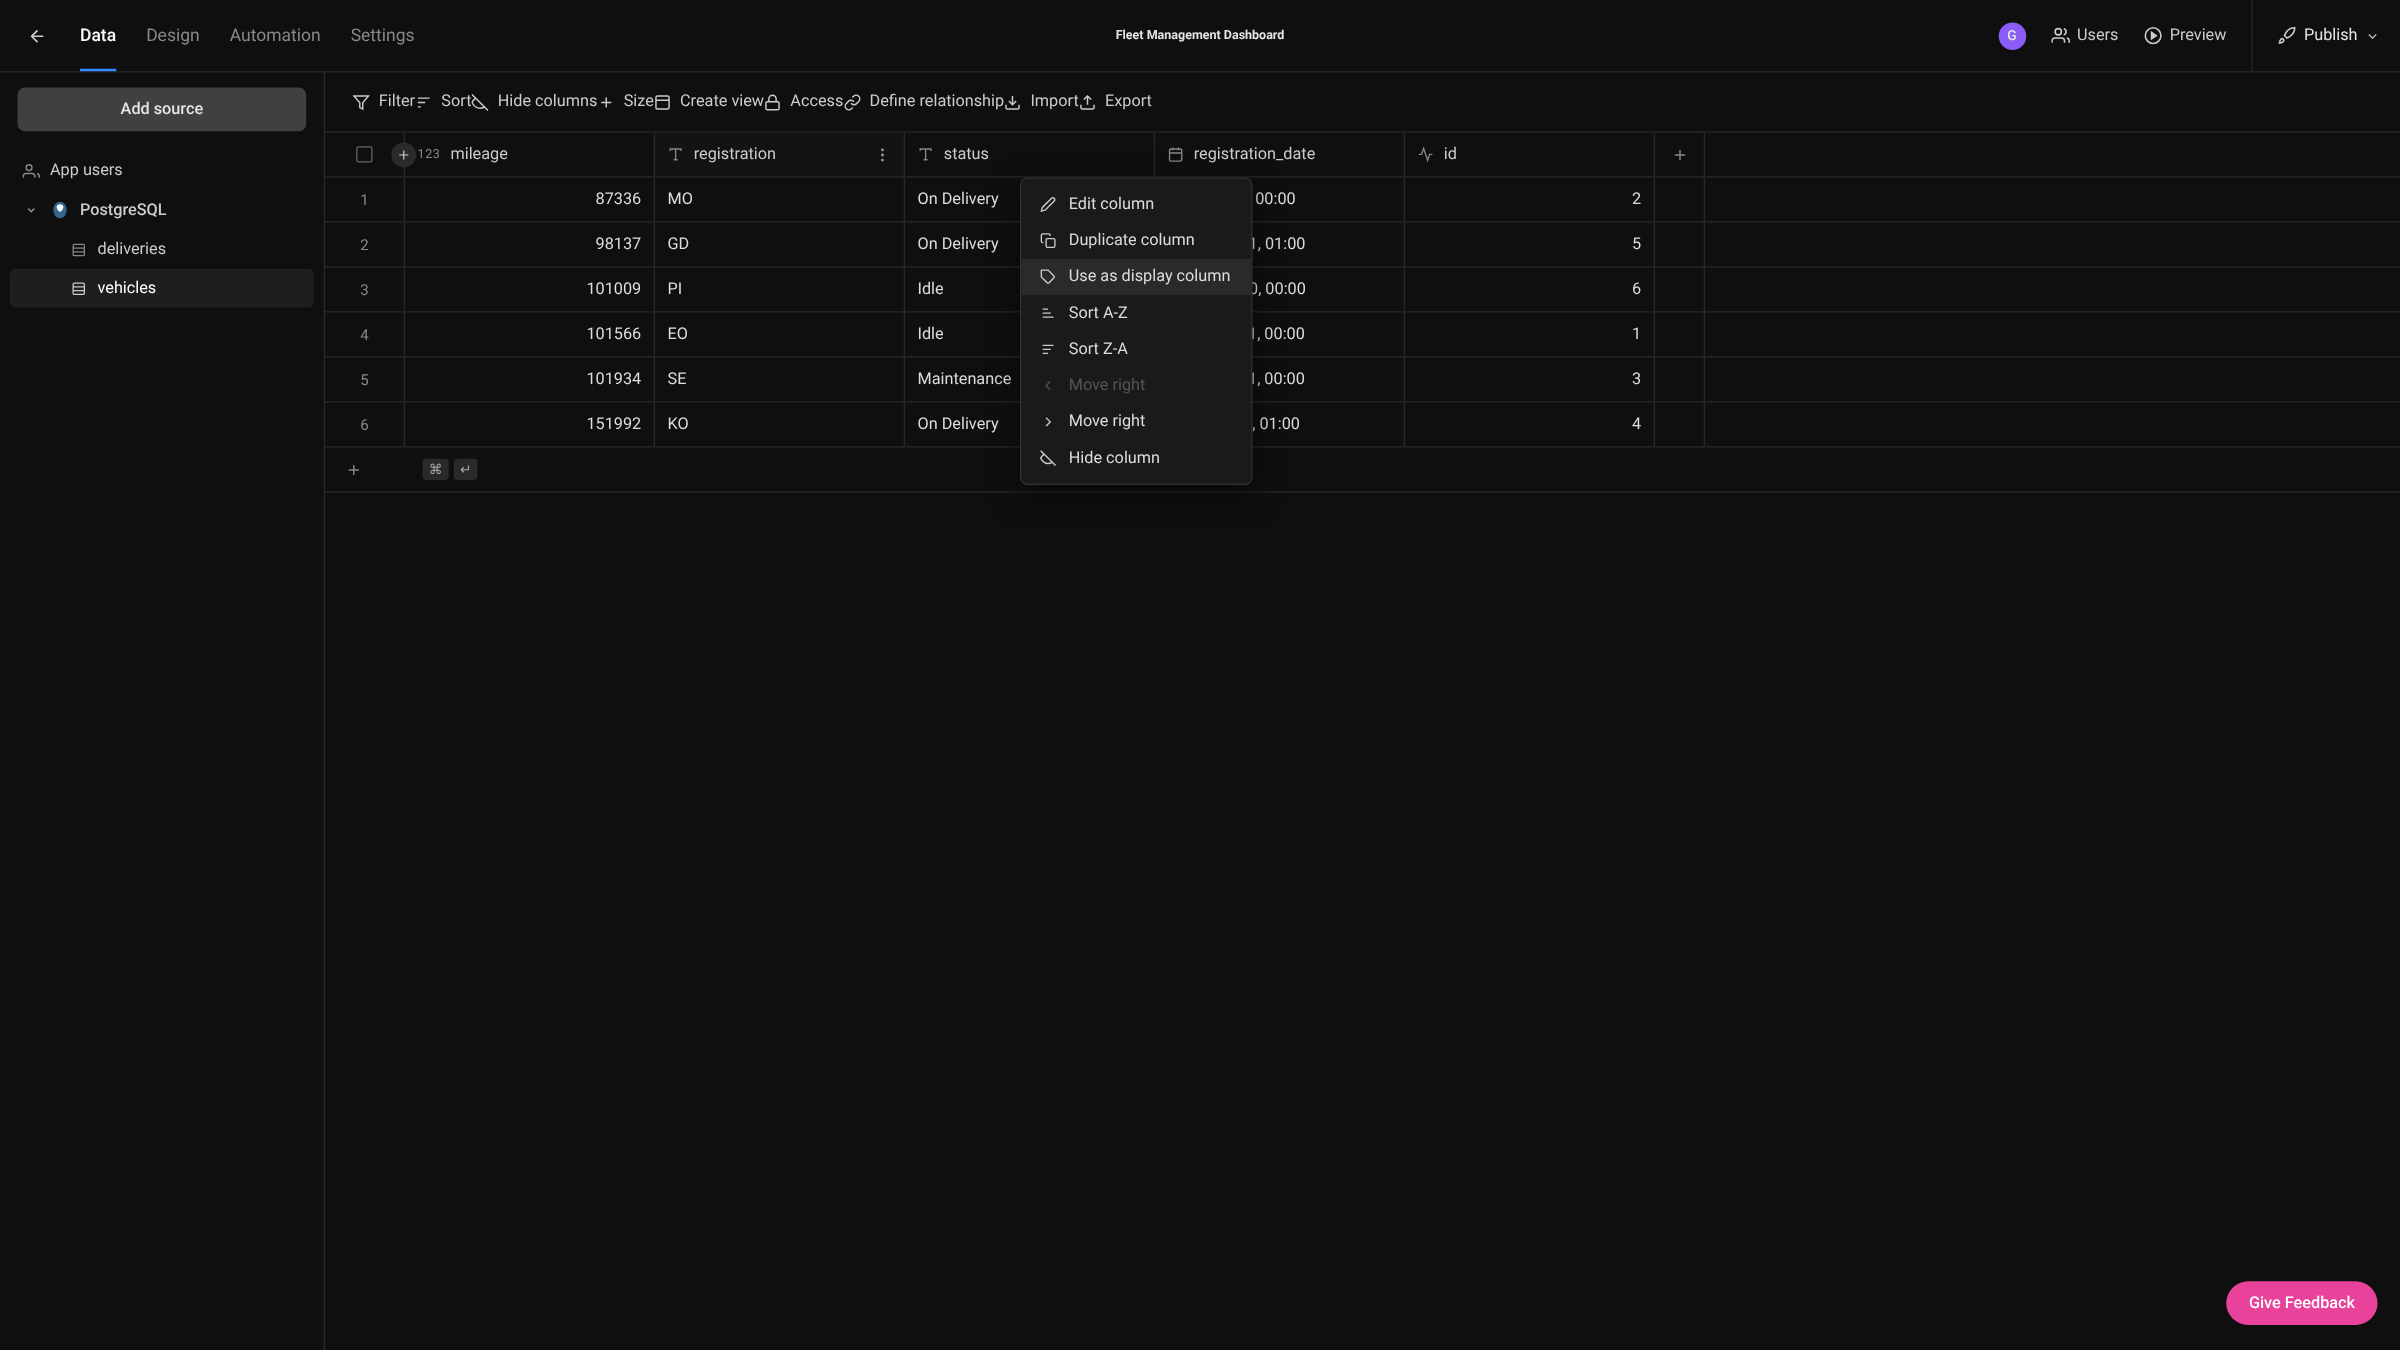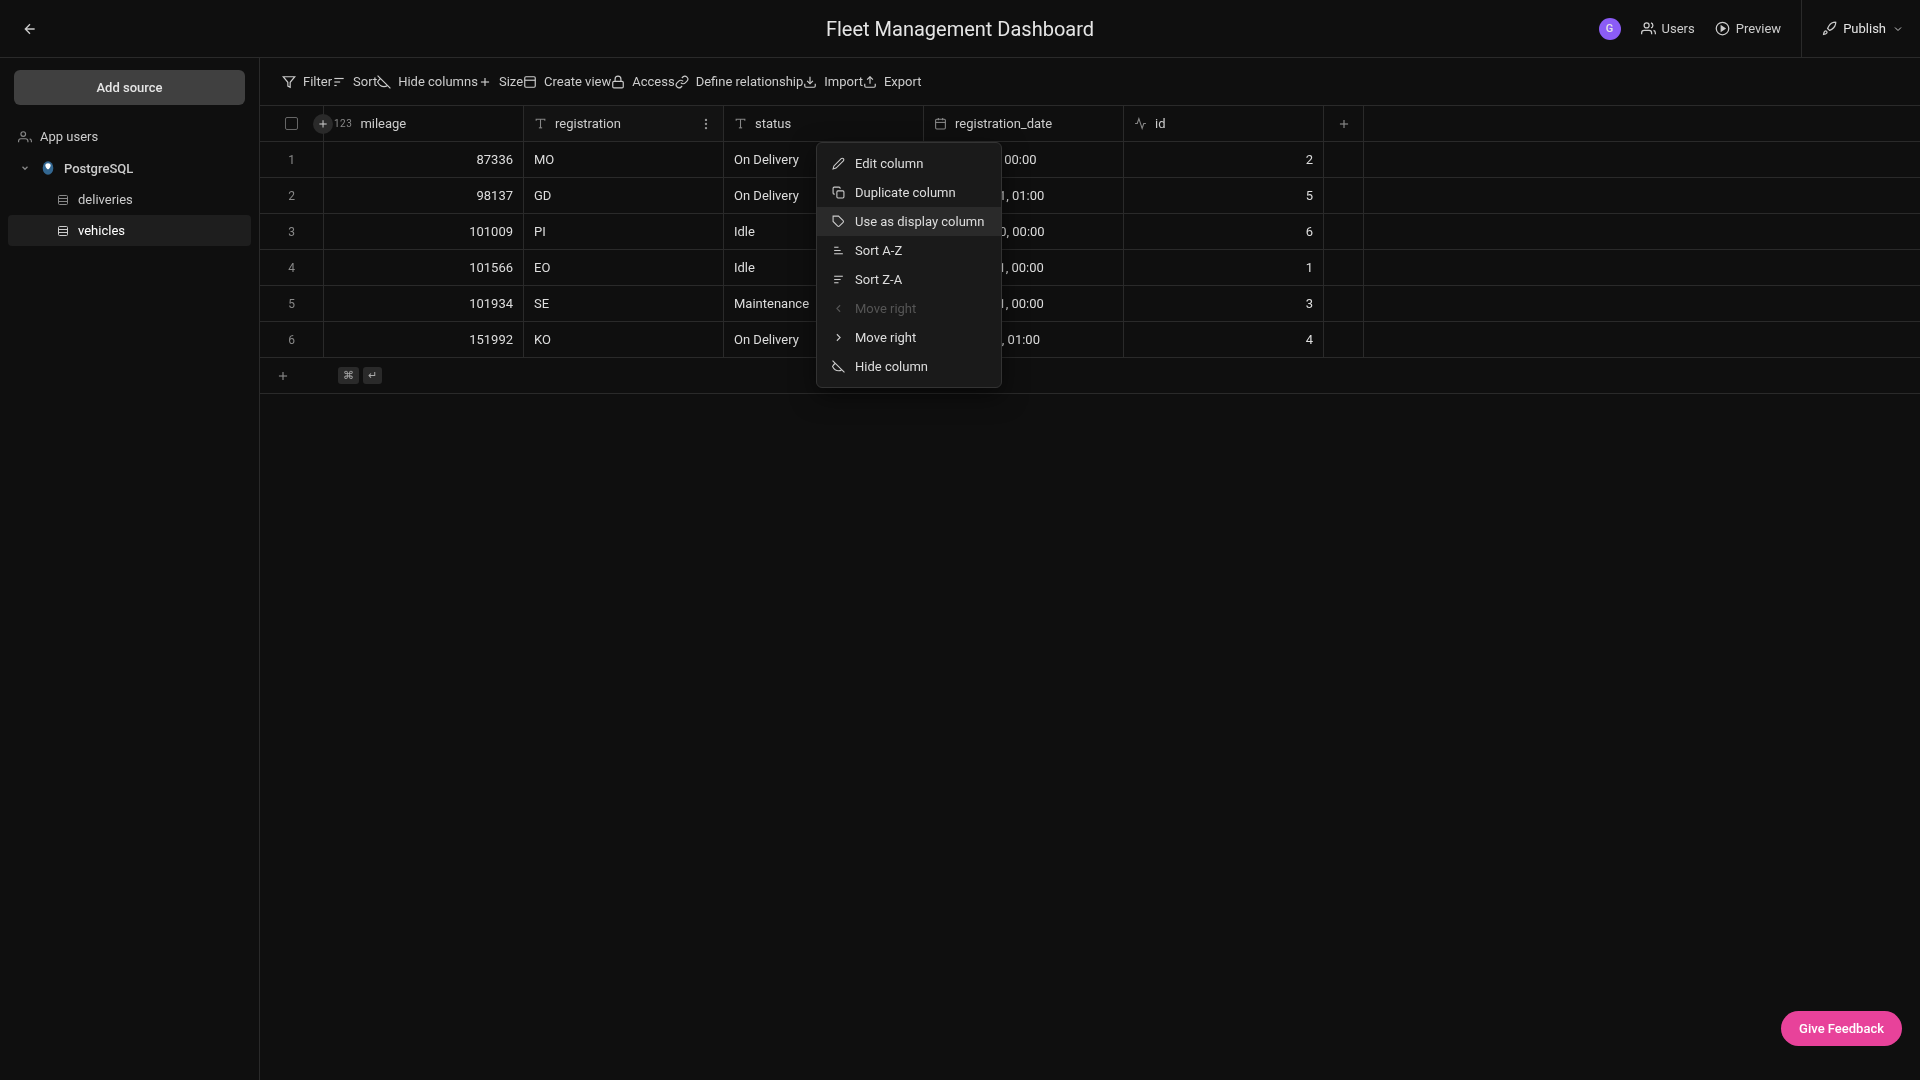--- a/index.html
+++ b/index.html
@@ -5,21 +5,21 @@
 * { margin: 0; padding: 0; box-sizing: border-box; font-family: -apple-system, BlinkMacSystemFont, "Segoe UI", Roboto, sans-serif; }
 body { background: #0f0f0f; color: #e5e5e5; width: 1920px; height: 1080px; overflow: hidden; position: relative; }
 
 
 .topbar { height: 58px; display: flex; align-items: center; padding: 0 16px; border-bottom: 1px solid #2a2a2a; }
 .back-btn { width: 28px; height: 28px; display: flex; align-items: center; justify-content: center; cursor: pointer; }
 .nav-tabs { display: flex; gap: 24px; margin-left: 20px; }
 .nav-tab { font-size: 14px; color: #888; cursor: pointer; padding: 20px 0; position: relative; }
 .nav-tab.active { color: #fff; font-weight: 500; }
 .nav-tab.active::after { content: ""; position: absolute; bottom: 0; left: 0; right: 0; height: 2px; background: #3388ff; }
-.page-title { position: absolute; left: 50%; transform: translateX(-50%); font-size: 20px; font-weight: 400; }
+.page-title { position: absolute; left: 50%; transform: translateX(-50%); font-size: 10px; font-weight: 700; }
 .topbar-right { margin-left: auto; display: flex; align-items: center; gap: 20px; }
 .avatar { width: 22px; height: 22px; border-radius: 50%; background: #8b5cf6; display: flex; align-items: center; justify-content: center; font-size: 11px; font-weight: 500; }
 .topbar-action { display: flex; align-items: center; gap: 6px; font-size: 13px; color: #ccc; cursor: pointer; }
 .publish-btn { display: flex; align-items: center; gap: 6px; font-size: 13px; padding: 0 0 0 20px; border-left: 1px solid #2a2a2a; height: 58px; }
 
 
 .main { display: flex; height: calc(1080px - 58px); }
 
 
 .sidebar { width: 260px; border-right: 1px solid #2a2a2a; display: flex; flex-direction: column; }
@@ -58,32 +58,38 @@
 .kbd { background: #2a2a2a; border-radius: 3px; padding: 2px 5px; font-size: 11px; color: #aaa; }
 
 
 .ctx-menu { position: absolute; top: 36px; left: 556px; width: 186px; background: #1a1a1a; border: 1px solid #333; border-radius: 6px; padding: 6px 0; box-shadow: 0 8px 24px rgba(0,0,0,0.5); z-index: 100; }
 .ctx-item { display: flex; align-items: center; gap: 10px; padding: 7px 14px; font-size: 13px; color: #ddd; cursor: pointer; }
 .ctx-item.highlighted { background: #2a2a2a; }
 .ctx-item.disabled { color: #555; cursor: default; }
 .ctx-icon { width: 14px; height: 14px; display: flex; align-items: center; justify-content: center; flex-shrink: 0; }
 
 
-.feedback-btn { position: absolute; bottom: 34px; right: 18px; background: #e8429a; color: #fff; padding: 10px 18px; border-radius: 20px; font-size: 13px; font-weight: 500; cursor: pointer; }
+.feedback-btn { position: absolute; bottom: 20px; right: 18px; background: #e8429a; color: #fff; padding: 10px 18px; border-radius: 20px; font-size: 13px; font-weight: 500; cursor: pointer; }
 
 svg { display: block; }
 </style>
 </head>
 <body>
 
 <div class="topbar">
   <div class="back-btn">
     <svg width="16" height="16" viewBox="0 0 24 24" fill="none" stroke="#ccc" stroke-width="2">
         <path d="M19 12H5M12 19l-7-7 7-7"></path>
       </svg>
+  </div>
+  <div class="nav-tabs">
+    <div class="nav-tab active">Data</div>
+    <div class="nav-tab">Design</div>
+    <div class="nav-tab">Automation</div>
+    <div class="nav-tab">Settings</div>
   </div>
   <div class="page-title">Fleet Management Dashboard</div>
   <div class="topbar-right">
     <div class="avatar">G</div>
     <div class="topbar-action">
       <svg width="15" height="15" viewBox="0 0 24 24" fill="none" stroke="#ccc" stroke-width="2">
           <path d="M17 21v-2a4 4 0 0 0-4-4H5a4 4 0 0 0-4 4v2"></path>
           <circle cx="9" cy="7" r="4"></circle>
           <path d="M23 21v-2a4 4 0 0 0-3-3.87M16 3.13a4 4 0 0 1 0 7.75"></path>
         </svg>

